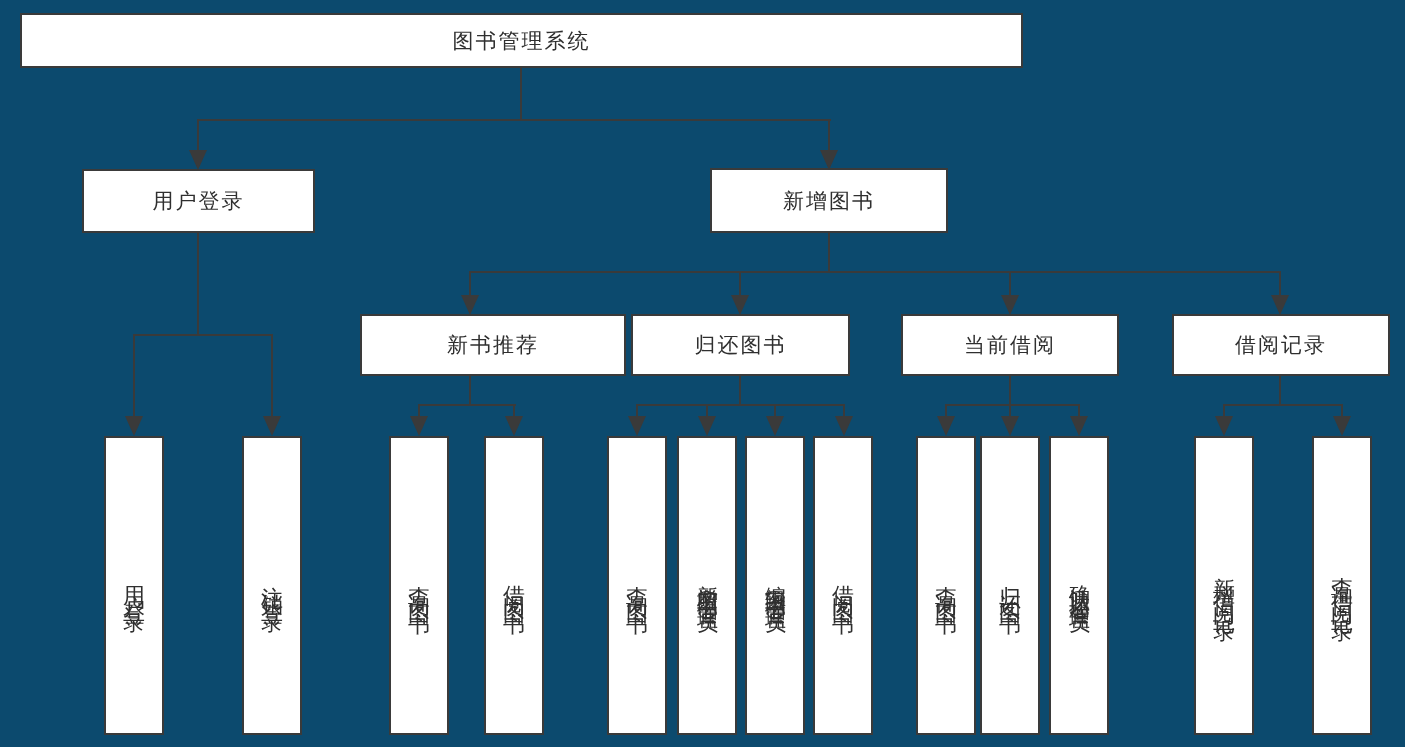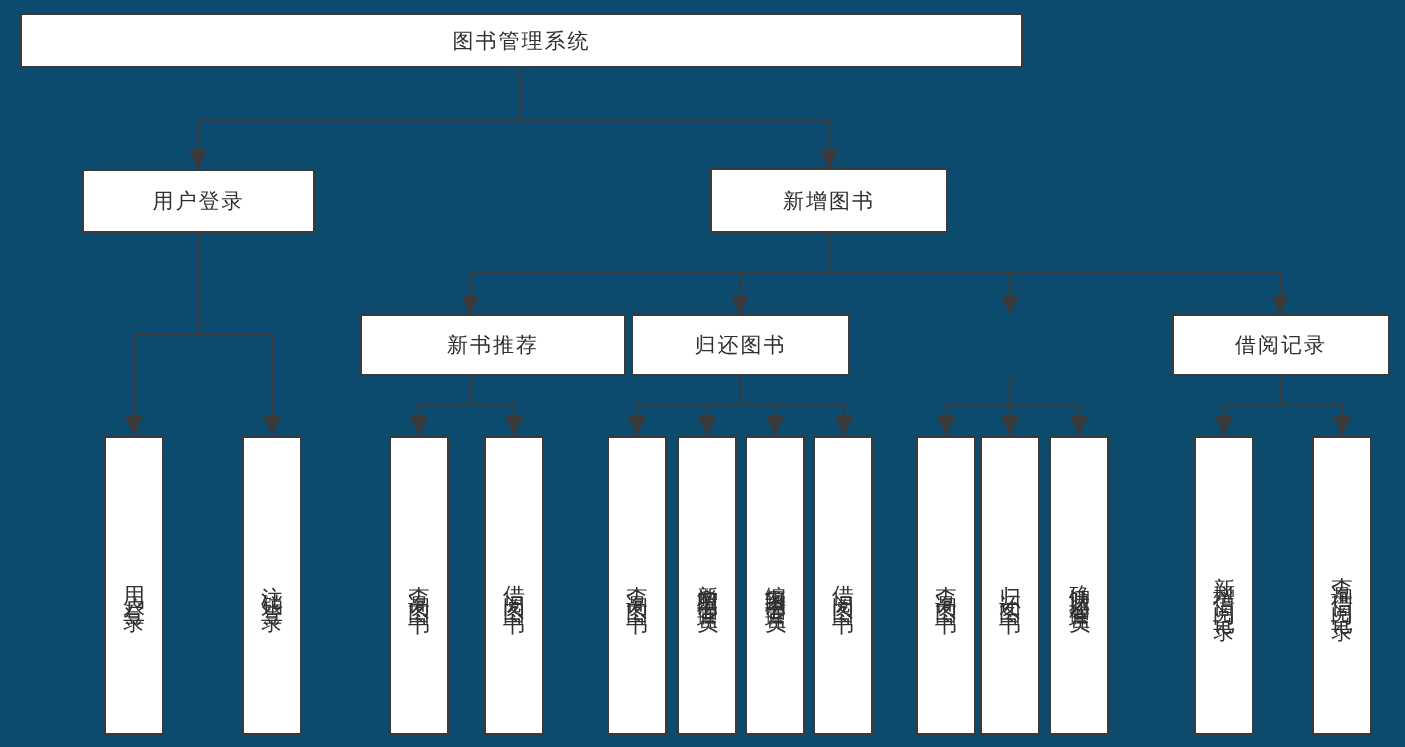--- a/index.html
+++ b/index.html
@@ -82,20 +82,23 @@
   </div>
 
   <div class="box" style="left:360px; top:314px; width:266px; height:62px;">
     <span class="h-label">新书推荐</span>
   </div>
 
   <div class="box" style="left:631px; top:314px; width:219px; height:62px;">
     <span class="h-label">归还图书</span>
   </div>
 
+  <div class="box" style="left:901px; top:314px; width:218px; height:62px;">
+    <span class="h-label">当前借阅</span>
+  </div>
 
   <div class="box" style="left:1172px; top:314px; width:218px; height:62px;">
     <span class="h-label">借阅记录</span>
   </div>
 
   <div class="box v-box" style="left:104px; top:436px; width:60px; height:299px;">
     <span>用户登录</span>
   </div>
   <div class="box v-box" style="left:242px; top:436px; width:60px; height:299px;">
     <span>注销登录</span>

